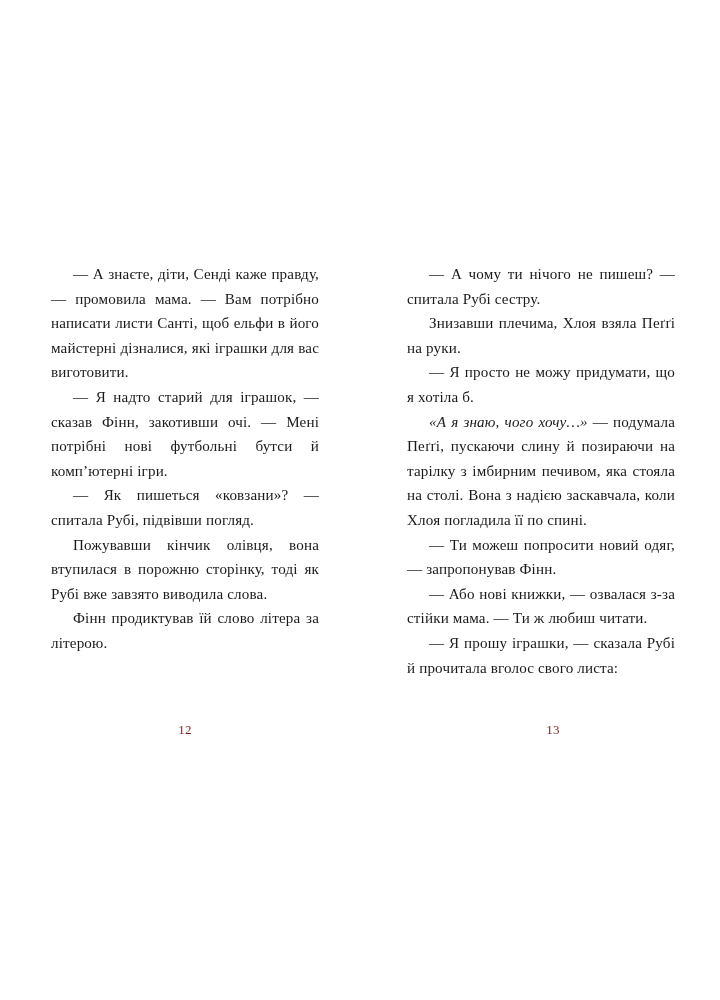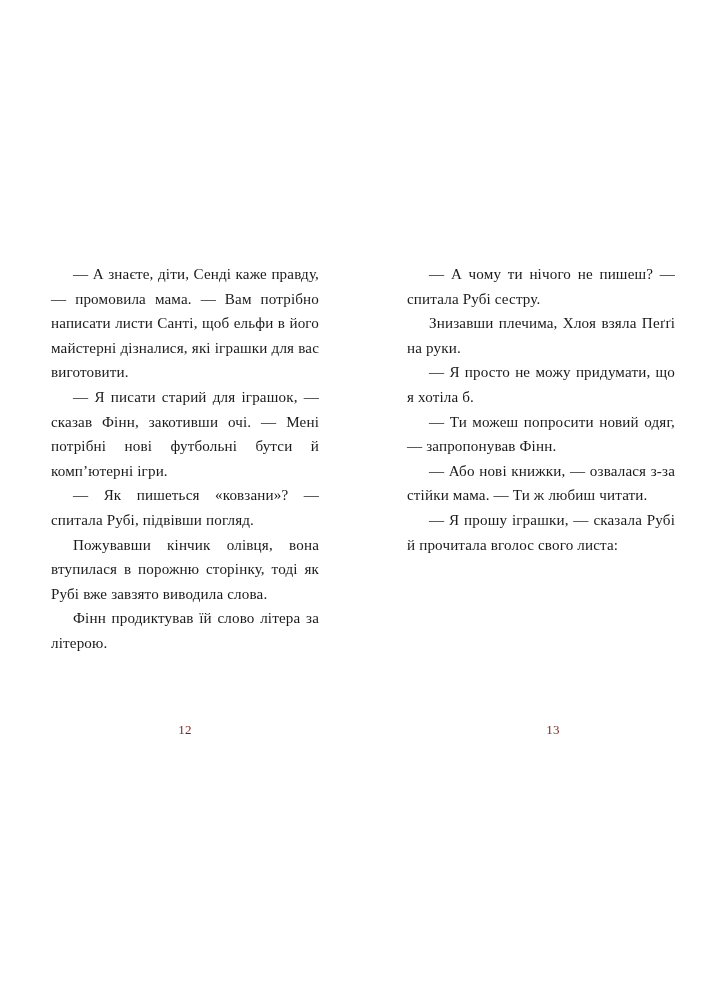--- a/index.html
+++ b/index.html
@@ -69,34 +69,35 @@
   .folio.right { left: 419px; }
 </style>
 </head>
 <body>
 
 <div id="book-spread">
 
   <div class="page left">
     <div class="text-body">
       <p class="para">— А знаєте, діти, Сенді каже правду, — промовила мама. — Вам потрібно написати листи Санті, щоб ельфи в його майстерні дізналися, які іграшки для вас виготовити.</p>
-      <p class="para">— Я писати старий для іграшок, — сказав Фінн, закотивши очі. — Мені потрібні нові футбольні бутси й комп’ютерні ігри.</p>
+      <p class="para">— Я надто старий для іграшок, — сказав Фінн, закотивши очі. — Мені потрібні нові футбольні бутси й комп’ютерні ігри.</p>
       <p class="para">— Як пишеться «ковзани»? — спитала Рубі, підвівши погляд.</p>
       <p class="para">Пожувавши кінчик олівця, вона втупилася в порожню сторінку, тоді як Рубі вже завзято виводила слова.</p>
       <p class="para">Фінн продиктував їй слово літера за літерою.</p>
     </div>
   </div>
 
   <div class="folio left">12</div>
 
   <div class="page right">
     <div class="text-body">
       <p class="para">— А чому ти нічого не пишеш? — спитала Рубі сестру.</p>
       <p class="para">Знизавши плечима, Хлоя взяла Пеґґі на руки.</p>
       <p class="para">— Я просто не можу придумати, що я хотіла б.</p>
+      <p class="para"><span class="it">«А я знаю, чого хочу…»</span><span> — подумала Пеґґі, пускаючи слину й позираючи на тарілку з імбирним печивом, яка стояла на столі. Вона з надією заскавчала, коли Хлоя погладила її по спині.</span></p>
       <p class="para">— Ти можеш попросити новий одяг, — запропонував Фінн.</p>
       <p class="para">— Або нові книжки, — озвалася з-за стійки мама. — Ти ж любиш читати.</p>
       <p class="para">— Я прошу іграшки, — сказала Рубі й прочитала вголос свого листа:</p>
     </div>
   </div>
 
   <div class="folio right">13</div>
 
 </div>
 

